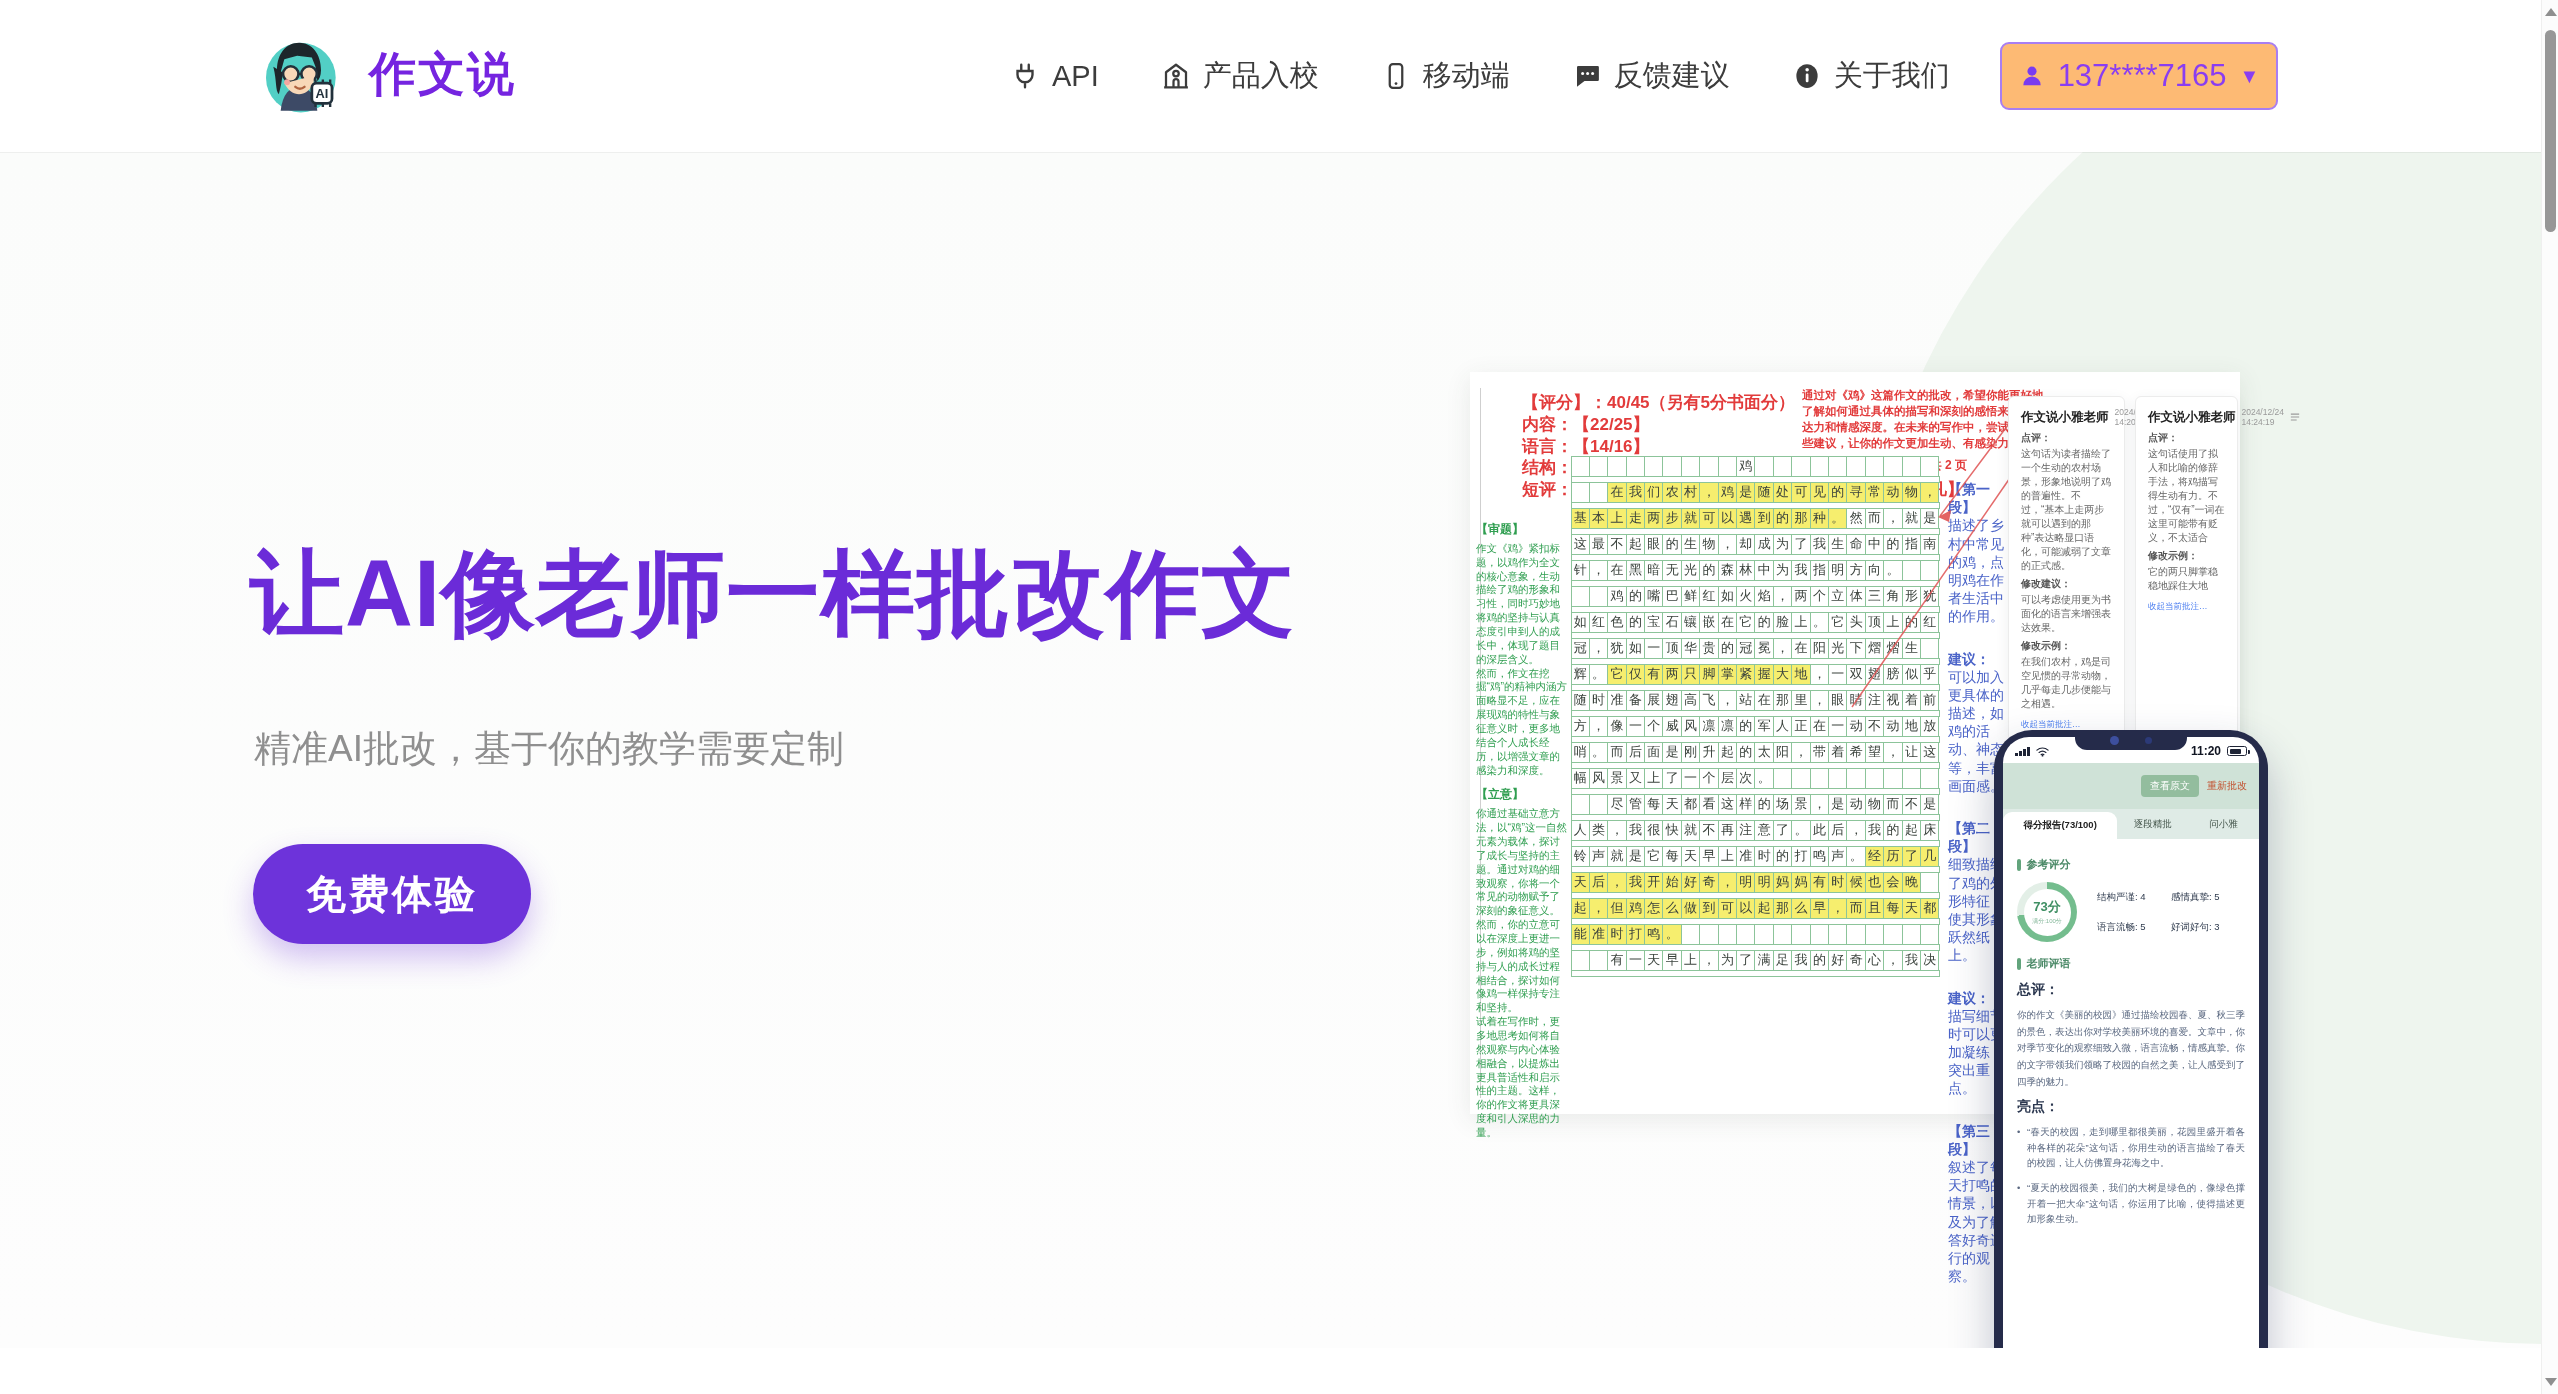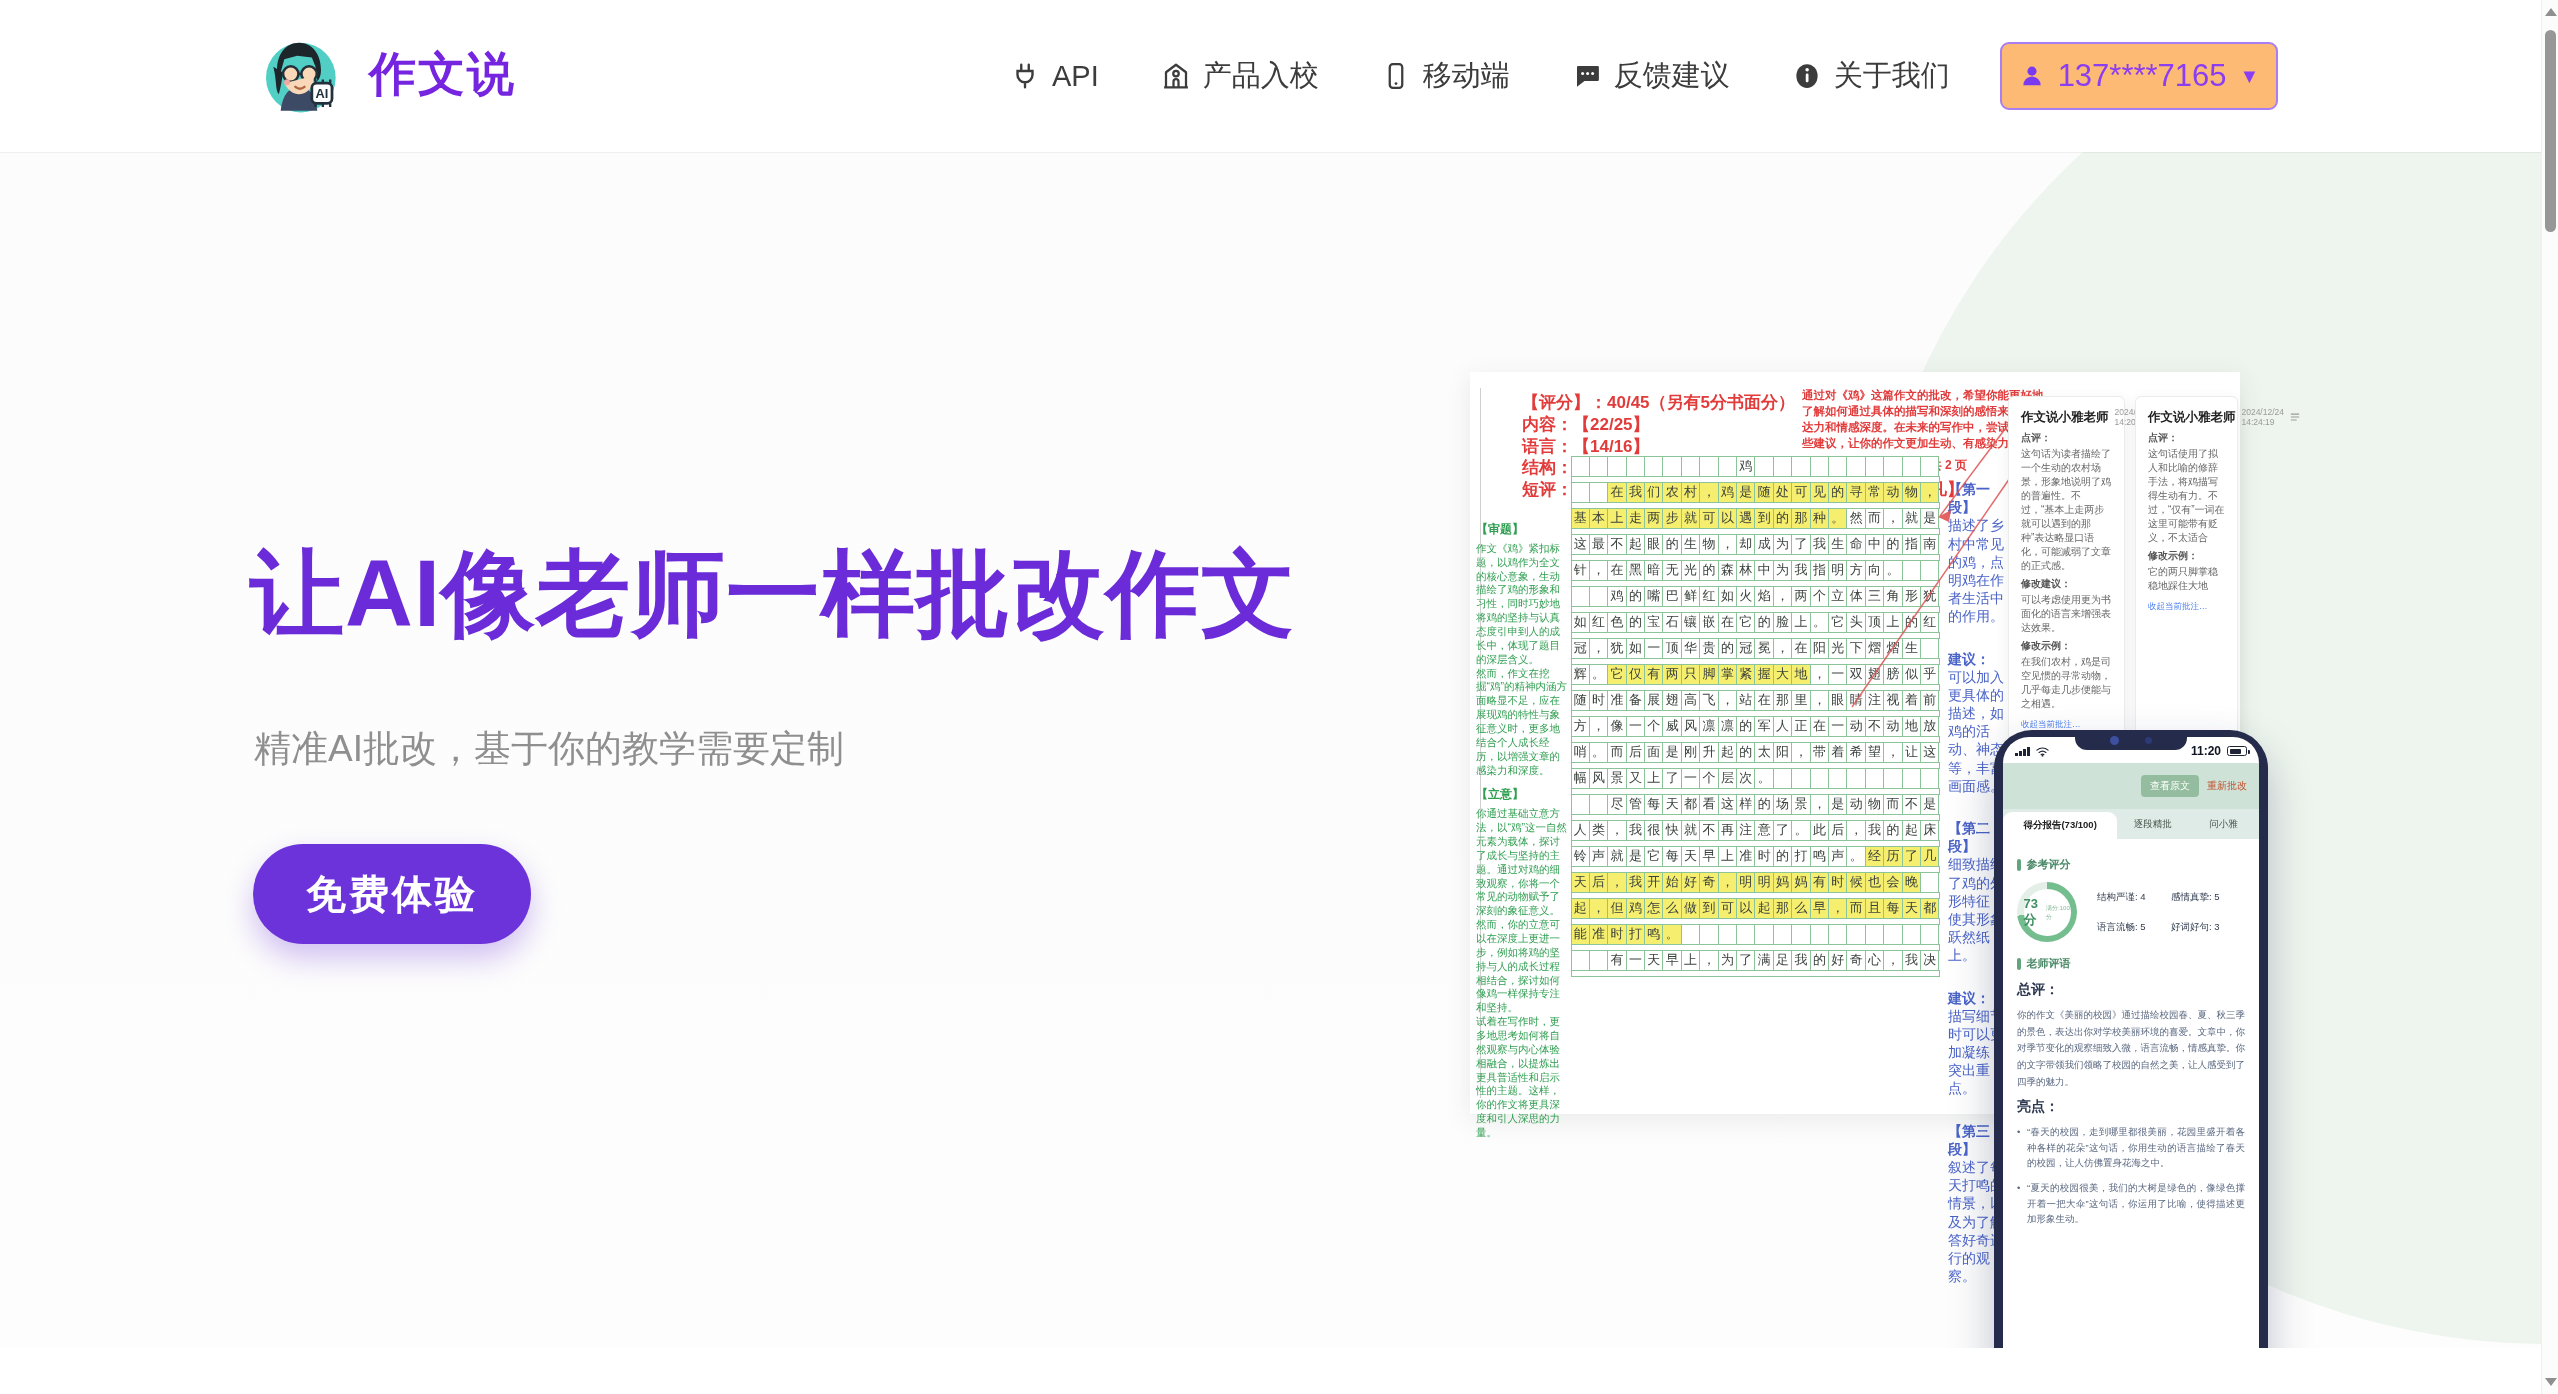--- a/index.html
+++ b/index.html
@@ -77,21 +77,21 @@
   .btn-redo{color:#c2512f;font-size:10px;cursor:pointer;}
   .ptabs{height:30px;background:#dfebe6;display:flex;align-items:flex-end;}
   .ptab{flex:1;text-align:center;font-size:9.5px;color:#43544a;padding-bottom:8px;cursor:pointer;}
   .ptab.active{flex:1.5;background:#fff;border-radius:9px 9px 0 0;color:#222;font-weight:700;padding:7px 4px;}
   .pcontent{padding:10px 14px 0;}
   .sec-head{display:flex;align-items:center;gap:6px;margin:8px 0 10px;}
   .sec-bar{width:3.5px;height:12px;background:#62a47c;border-radius:2px;}
   .sec-label{font-size:11px;font-weight:700;color:#4c8a68;}
   .score-row{display:flex;align-items:center;gap:18px;margin:6px 0 14px;}
   .ring{width:60px;height:60px;border-radius:50%;display:flex;align-items:center;justify-content:center;flex:0 0 auto;}
-  .ring-inner{width:47px;height:47px;border-radius:50%;background:#fff;display:flex;flex-direction:row;align-items:center;justify-content:center;}
+  .ring-inner{width:47px;height:47px;border-radius:50%;background:#fff;display:flex;flex-direction:column;align-items:center;justify-content:center;}
   .ring-score{font-size:13px;font-weight:800;color:#3f8f63;}
   .ring-sub{font-size:6px;color:#86b89b;margin-top:1px;}
   .metrics{display:grid;grid-template-columns:1fr 1fr;row-gap:17px;flex:1;margin-left:2px;}
   .metric{font-size:9.5px;color:#2f3b4e;}
   .cm-head{font-size:14px;font-weight:800;color:#2c3850;margin:8px 0 8px;}
   .cm-para{font-size:9.5px;color:#5a6880;line-height:1.75;text-align:justify;}
   .hl-list{list-style:none;margin-top:2px;}
   .hl-list li{position:relative;padding-left:10px;font-size:9.5px;color:#5a6880;line-height:1.65;margin-bottom:9px;text-align:justify;}
   .hl-list li::before{content:"•";position:absolute;left:0;top:0;color:#5a6880;}
   .pnav{position:absolute;left:0;right:0;bottom:0;height:42px;display:flex;align-items:center;justify-content:center;gap:58px;}

